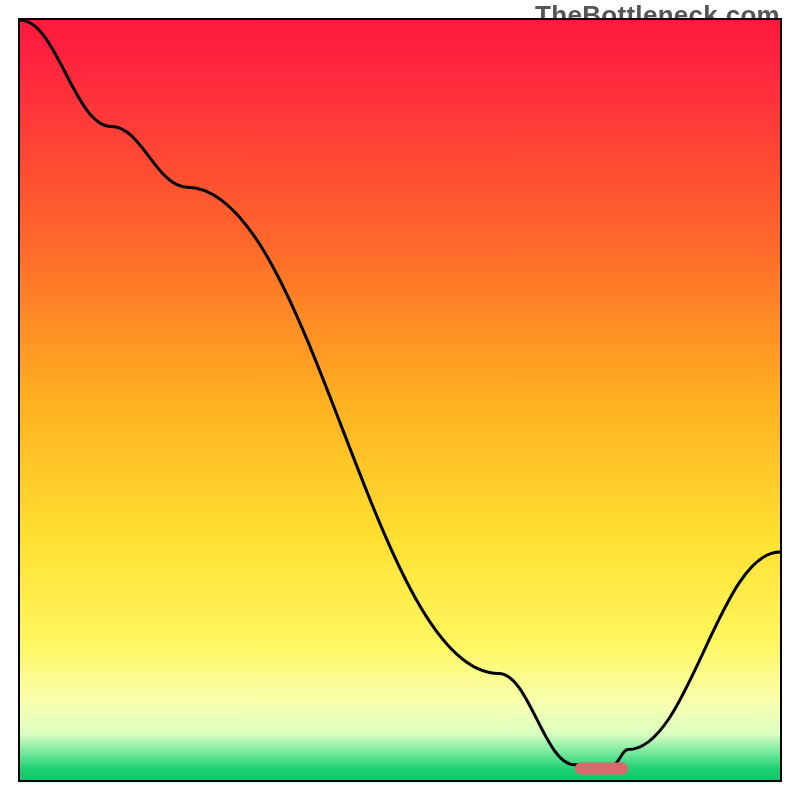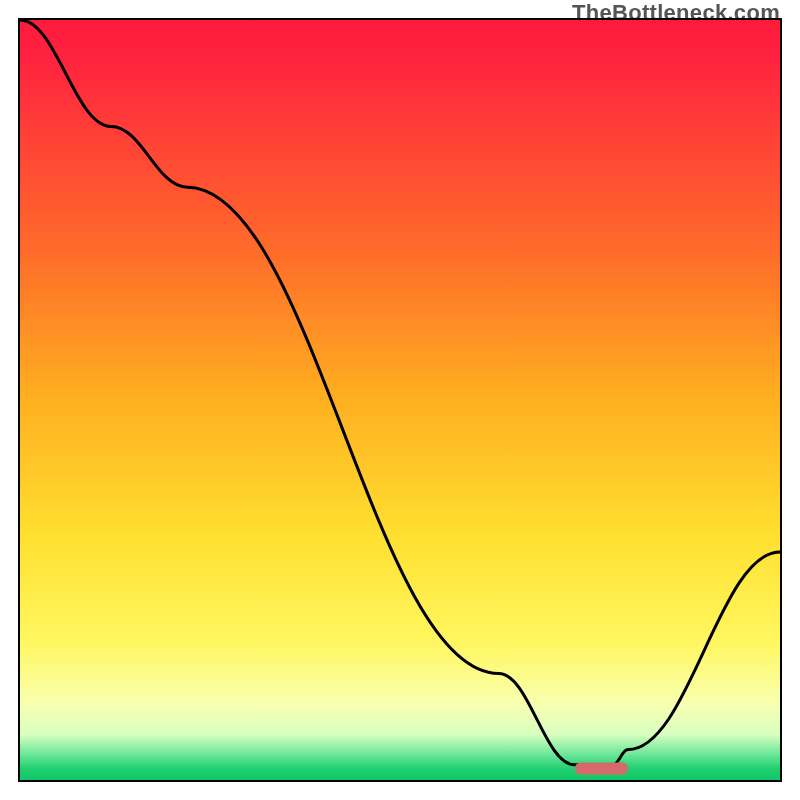--- a/index.html
+++ b/index.html
@@ -16,21 +16,21 @@
     left: 18px;
     top: 18px;
     width: 764px;
     height: 764px;
     box-sizing: border-box;
   }
   .watermark {
     position: absolute;
     top: 0px;
     right: 20px;
-    font-size: 22px;
+    font-size: 26px;
     font-weight: 600;
     color: #555555;
     letter-spacing: 0.3px;
   }
   svg {
     display: block;
   }
 </style>
 </head>
 <body>

